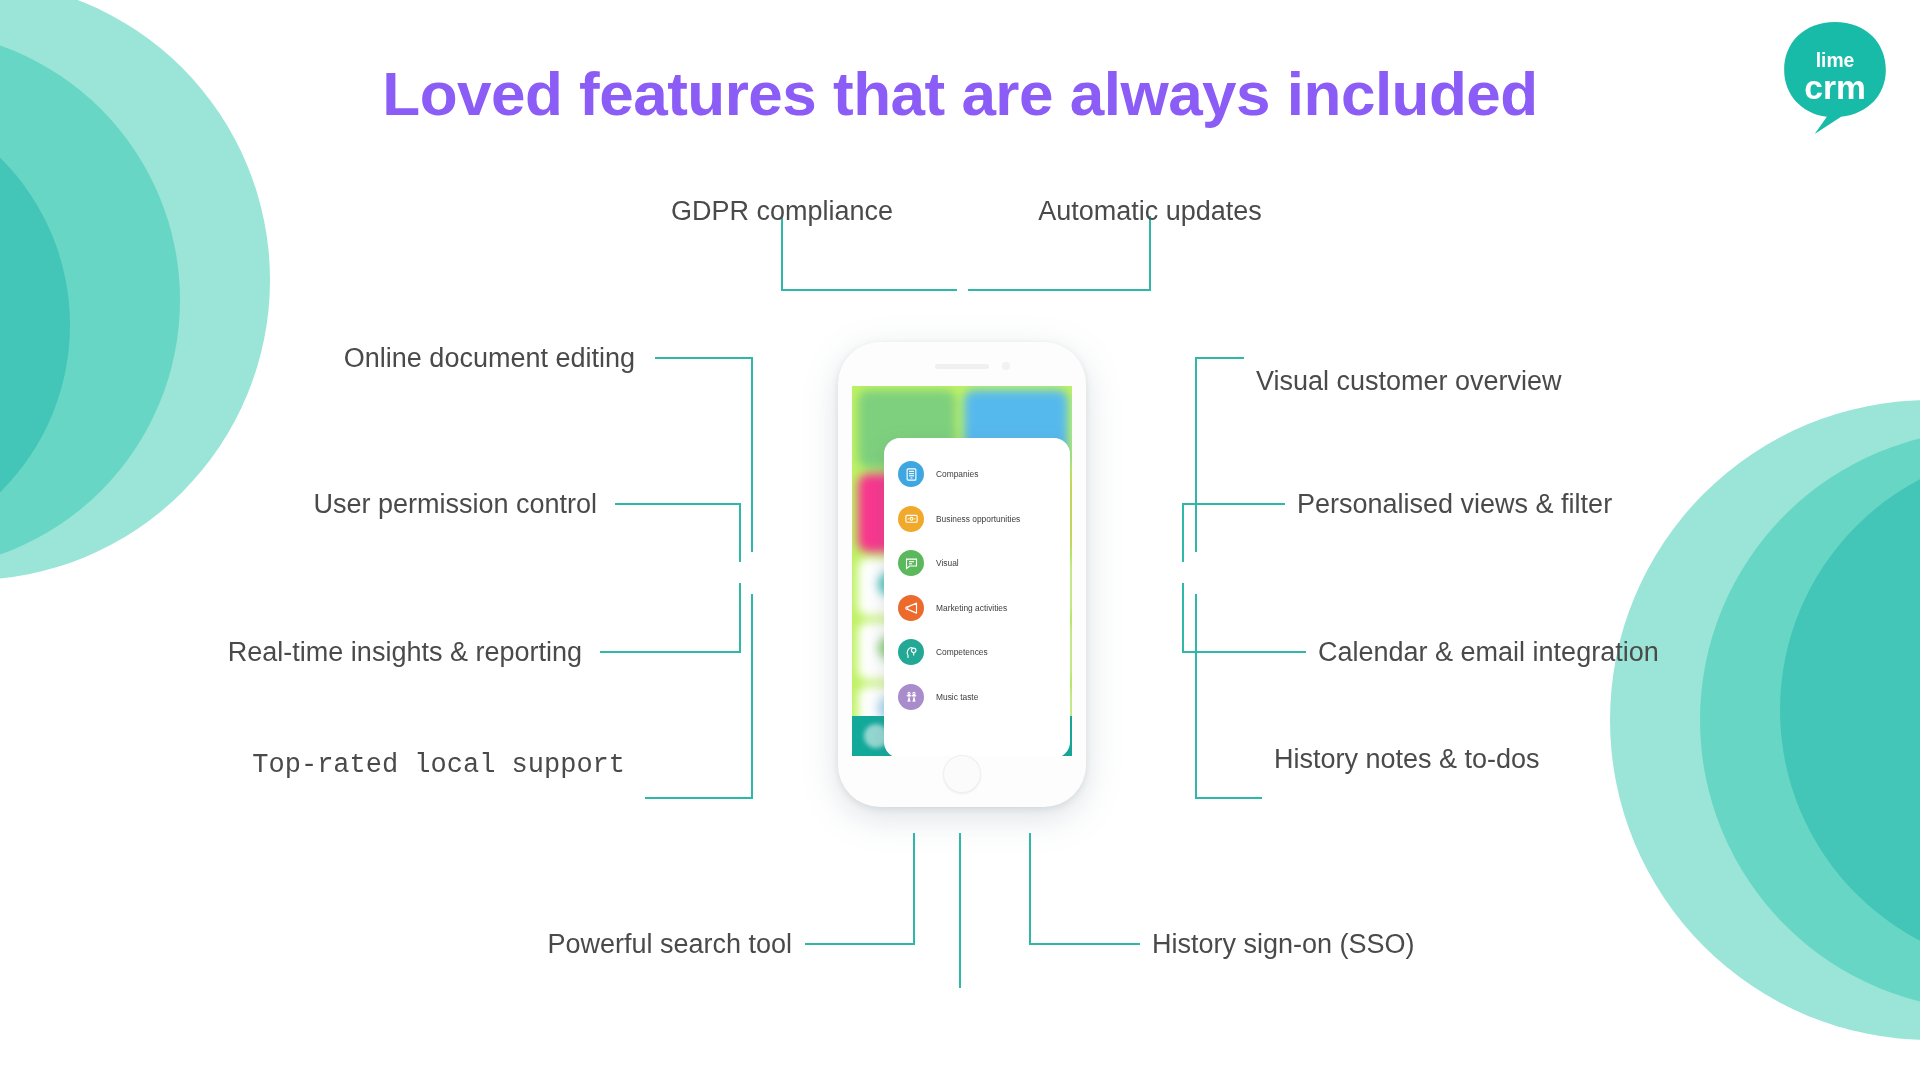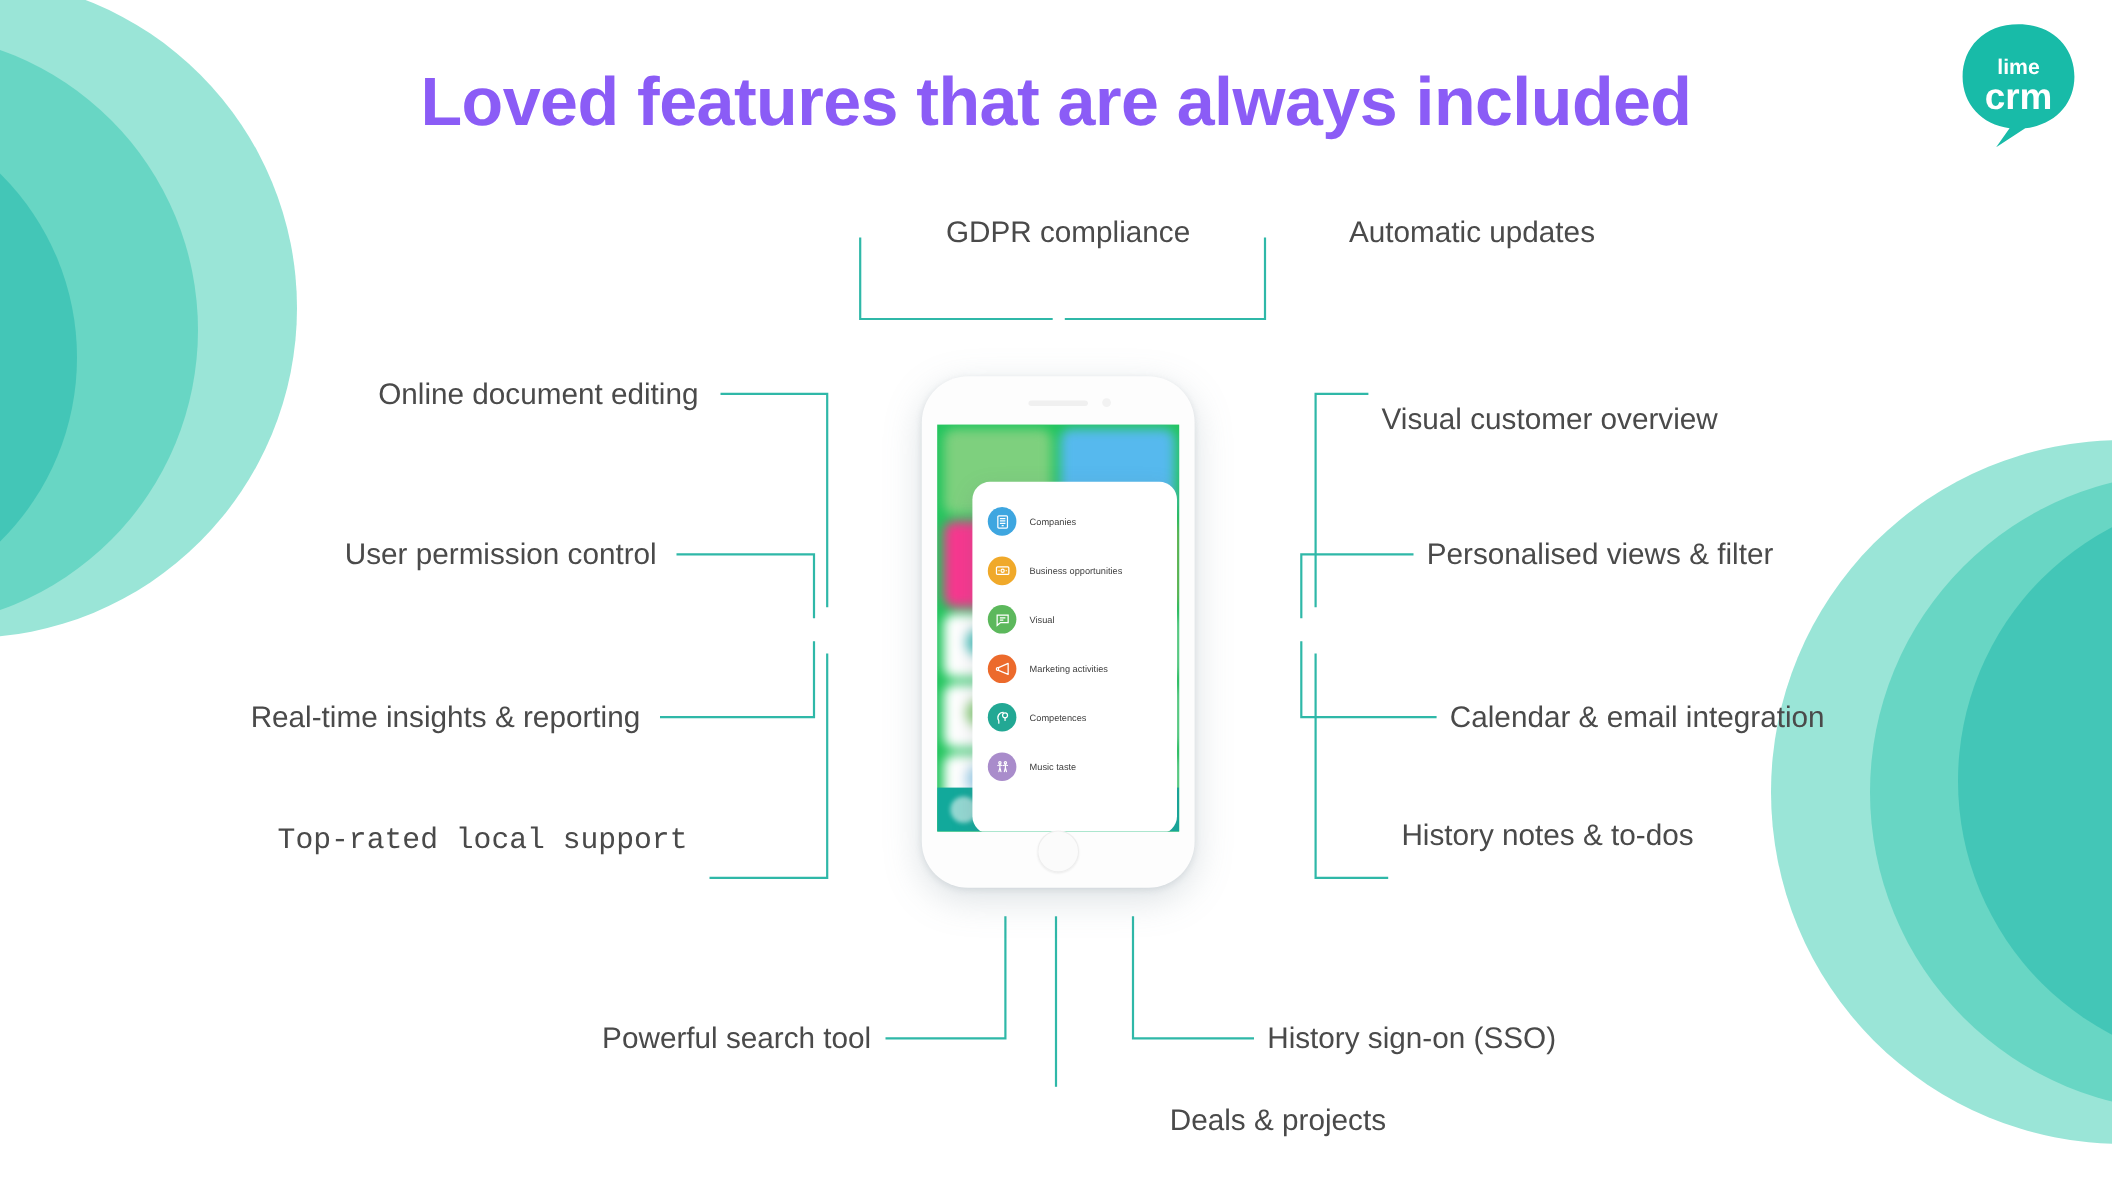--- a/index.html
+++ b/index.html
@@ -41,21 +41,21 @@
   
   .lbl {
     position:absolute;
     font-size:27px;
     font-weight:300;
     color:#4a4a4a;
     white-space:nowrap;
   }
   .lbl.r { text-align:right; }
   .lbl.l { text-align:left; }
-  .lbl.c { text-align:right; }
+  .lbl.c { text-align:center; }
 
   
   .phone {
     position:absolute;
     left:838px; top:342px;
     width:248px; height:465px;
     background:#fdfdfd;
     border-radius:42px;
     box-shadow:0 10px 34px rgba(120,140,150,.26), 0 2px 6px rgba(120,140,150,.18);
   }
@@ -71,21 +71,21 @@
   }
   .phone-home {
     position:absolute; left:50%; bottom:14px; transform:translateX(-50%);
     width:38px; height:38px; border-radius:50%;
     background:#fbfbfb;
     box-shadow:inset 0 0 0 1px #eeeeee, 0 1px 2px rgba(0,0,0,.07);
   }
   .screen {
     position:absolute; left:14px; top:44px;
     width:220px; height:370px;
-    background:#22c55e;
+    background:#bef264;
     overflow:hidden;
   }
   
   .tiles { position:absolute; inset:0; filter:blur(5px); }
   .tile { position:absolute; border-radius:10px; }
   .t-green  { left:6px;   top:4px;   width:98px;  height:78px; background:#7ed07e; }
   .t-blue   { left:112px; top:4px;   width:104px; height:78px; background:#56b9ee; }
   .t-pink   { left:6px;   top:88px;  width:98px;  height:78px; background:#f8378f; }
   .t-orange { left:112px; top:88px;  width:104px; height:78px; background:#f9ab3d; }
   .t-white1 { left:6px;   top:172px; width:210px; height:58px; background:#ffffff; }
@@ -234,21 +234,20 @@
   <div class="lbl r" style="left:-18px; top:637px; width:600px;">Real-time insights &amp; reporting</div>
   <div class="lbl r" style="left:25px; top:750px; width:600px;font-family:Liberation Mono, monospace;">Top-rated local support</div>
 
   <div class="lbl l" style="left:1256px; top:343px; width:640px;margin-top:23px;">Visual customer overview</div>
   <div class="lbl l" style="left:1297px; top:489px; width:640px;">Personalised views &amp; filter</div>
   <div class="lbl l" style="left:1318px; top:637px; width:640px;">Calendar &amp; email integration</div>
   <div class="lbl l" style="left:1274px; top:744px; width:640px;">History notes &amp; to-dos</div>
 
   <div class="lbl r" style="left:192px; top:929px; width:600px;">Powerful search tool</div>
   <div class="lbl l" style="left:1152px; top:929px; width:640px;">History sign-on (SSO)</div>
-  <div class="lbl c" style="left:660px; top:1003px; width:600px;">Deals &amp; projects</div>
 
   <div class="phone">
     <div class="phone-speaker"></div>
     <div class="phone-cam"></div>
 
     <div class="screen">
       <div class="tiles">
         <div class="tile t-green"></div>
         <div class="tile t-blue"></div>
         <div class="tile t-pink"></div>

